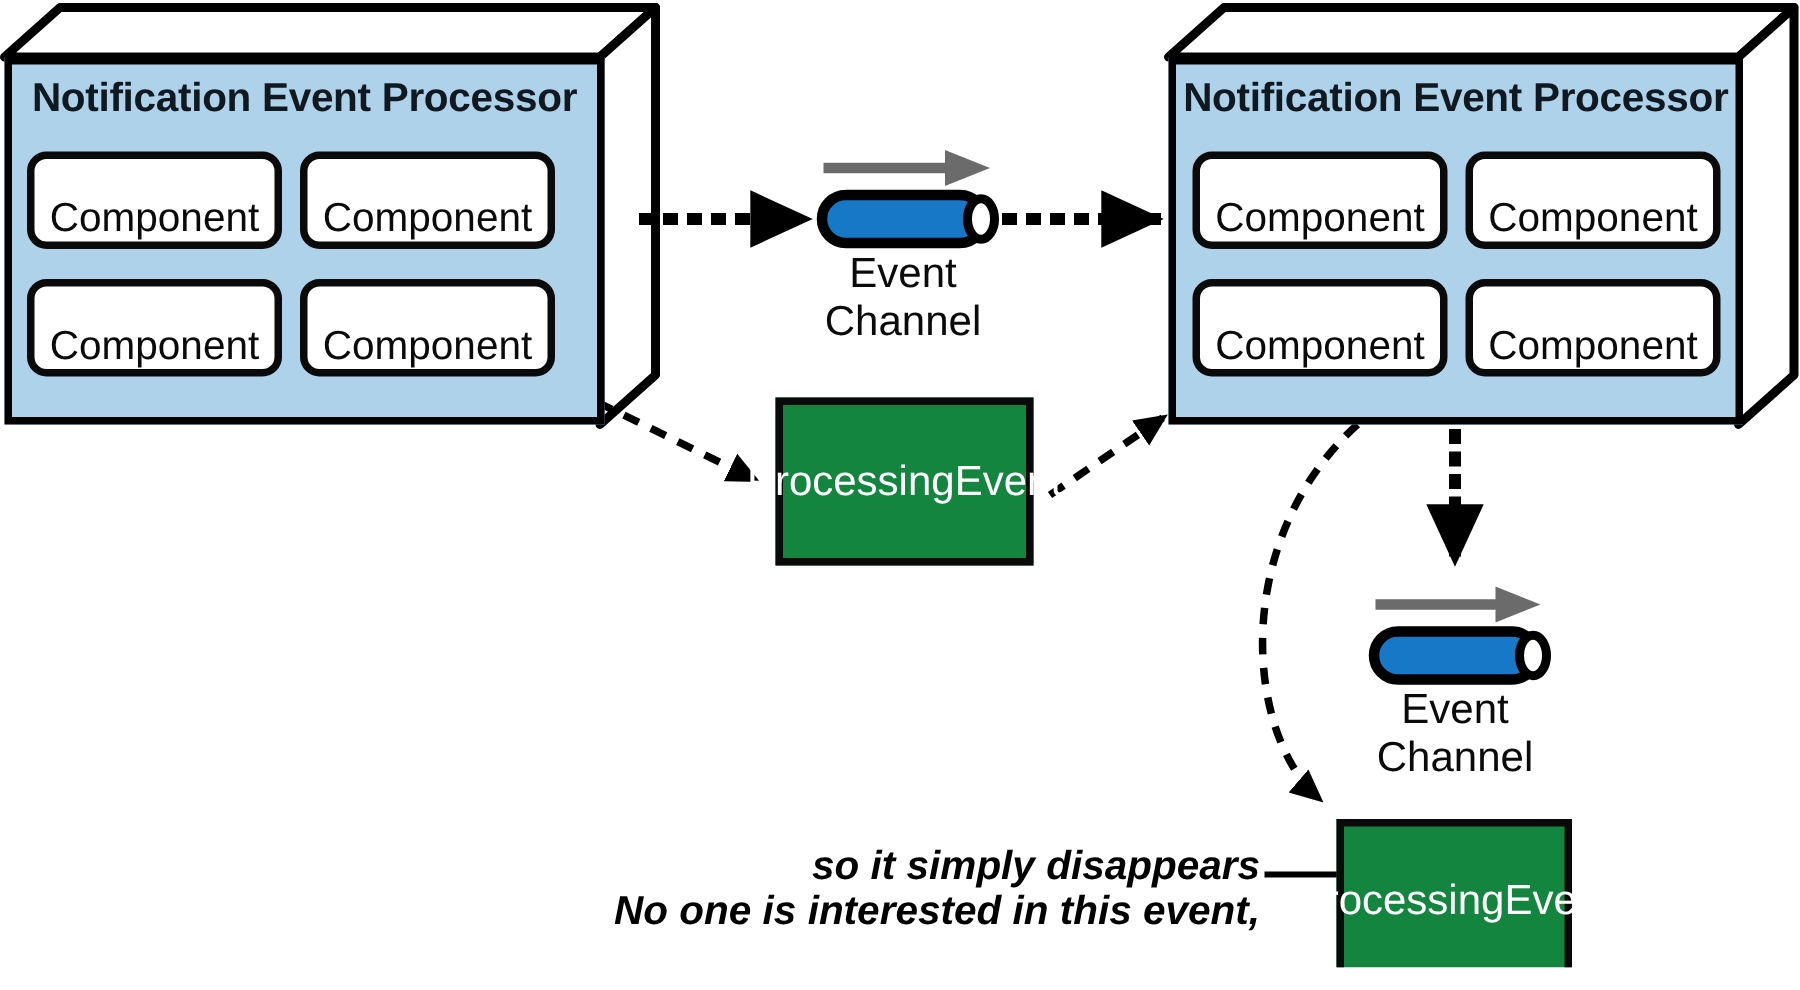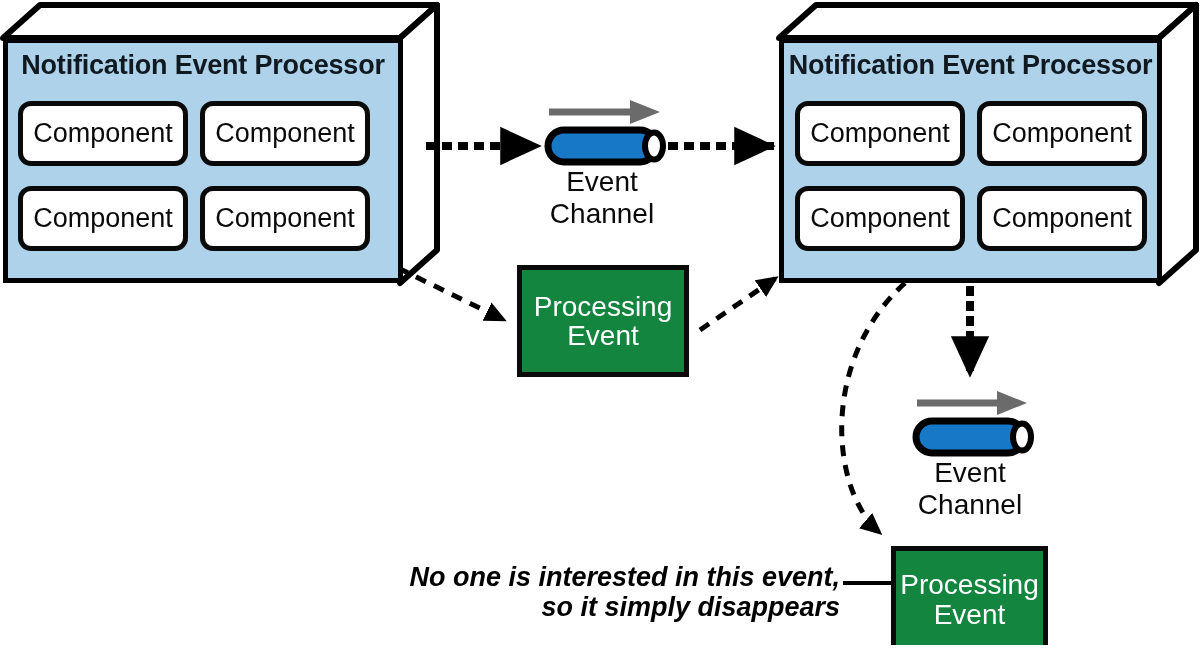--- a/index.html
+++ b/index.html
@@ -48,21 +48,21 @@
     letter-spacing: -0.2px;
     white-space: nowrap;
   }
   .comp {
     position: absolute;
     background: #ffffff;
     border: 5px solid #0a0a0a;
     border-radius: 13px;
     box-sizing: border-box;
     display: flex;
-    align-items: center;
+    align-items: flex-end;
     justify-content: center;
     color: #0a0a0a;
     white-space: nowrap;
   }
 
   
   .channel {
     position: absolute;
   }
   .channel-label {
@@ -74,21 +74,21 @@
     white-space: nowrap;
   }
 
   
   .event-box {
     position: absolute;
     background: #13853f;
     border: 5px solid #0a0a0a;
     box-sizing: border-box;
     display: flex;
-    flex-direction: column;
+    flex-direction: row;
     align-items: center;
     justify-content: center;
     color: #ffffff;
     line-height: 1.04;
     text-align: center;
   }
 
   
   .annotation {
     position: absolute;
@@ -211,17 +211,17 @@
     <div>Processing</div>
     <div>Event</div>
   </div>
 
   <div class="event-box" style="left:891px; top:546px; width:157px; height:107px; font-size:28px;">
     <div>Processing</div>
     <div>Event</div>
   </div>
 
   <div class="annotation" style="left:180px; top:562px; width:660px; font-size:27px;">
+    <div>so it simply disappears</div>
     <div>No one is interested in this event,</div>
-    <div>so it simply disappears</div>
   </div>
 
 </div>
 
 </body></html>

